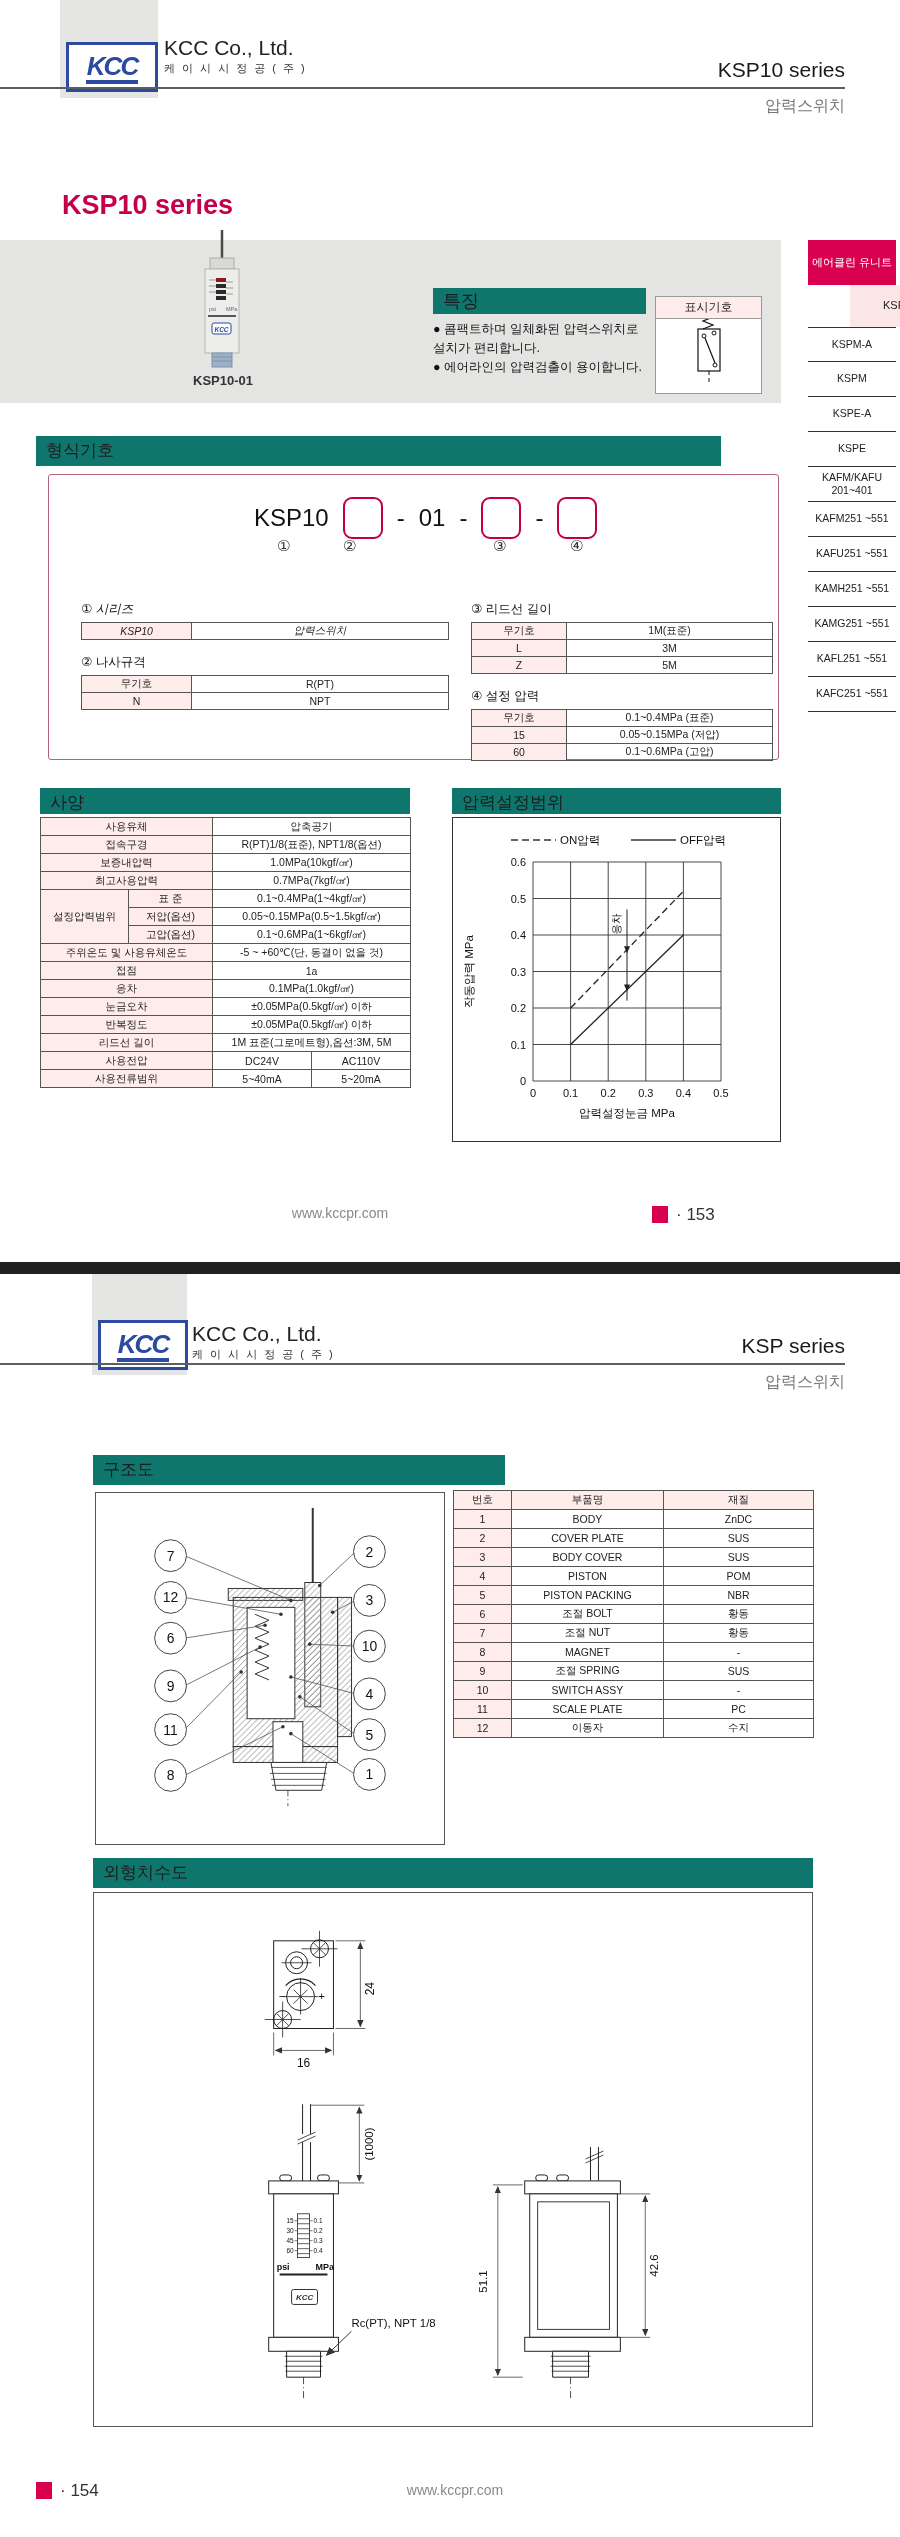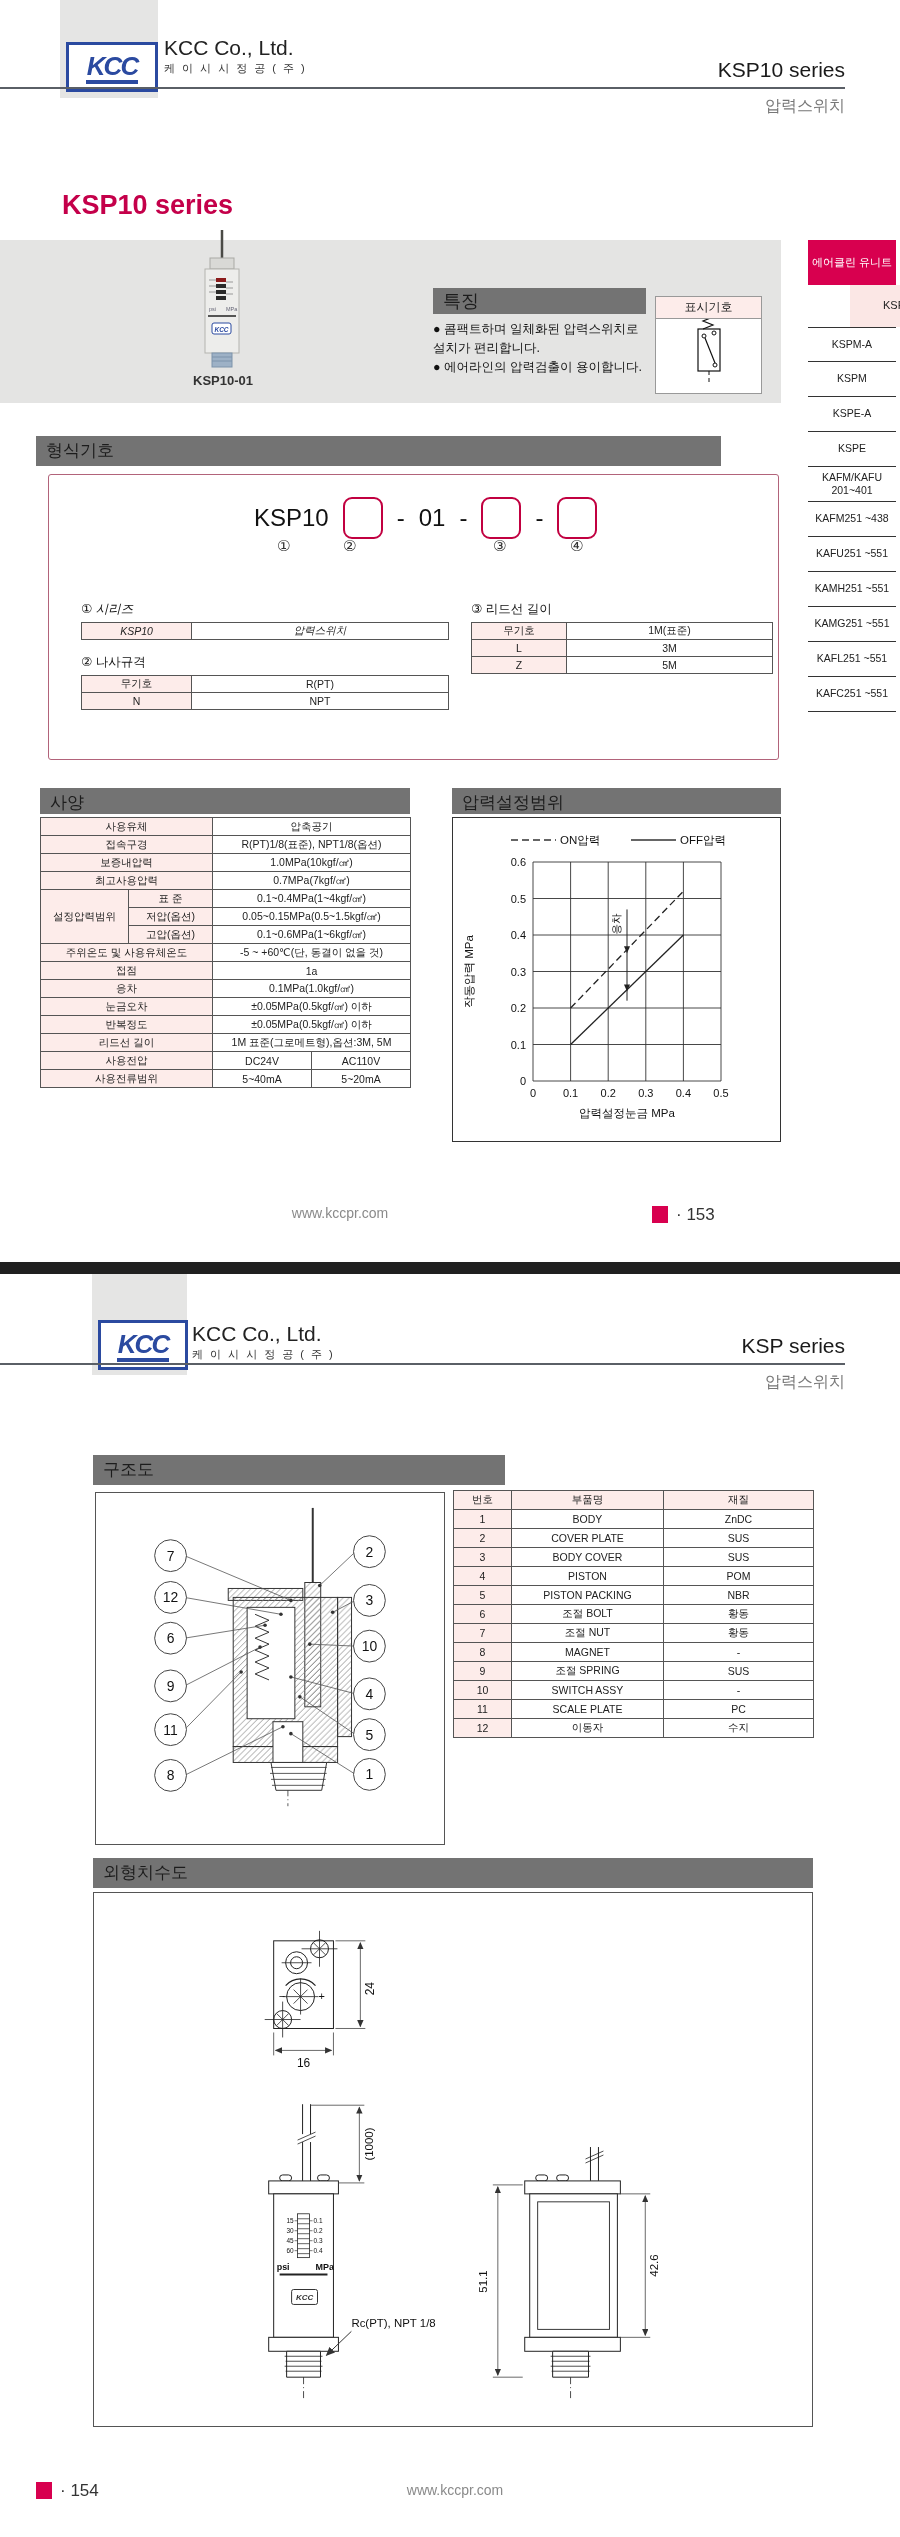--- a/index.html
+++ b/index.html
@@ -12,21 +12,21 @@
   .logo-txt{font-weight:bold;font-style:italic;color:#2b4aa0;font-size:26px;letter-spacing:-2px;border-bottom:4px solid #2b4aa0;line-height:1;padding:2px 1px 1px 1px;}
   .company{font-size:21px;color:#222;line-height:1.1;}
   .company-kr{font-size:11px;letter-spacing:2px;color:#333;margin-top:2px;}
   .series-lbl{font-size:21px;color:#1a1a1a;text-align:right;}
   .rule{height:2px;background:#5a5f66;}
   .cat-lbl{font-size:16px;color:#777;text-align:right;}
   .page-title{font-size:27px;font-weight:bold;color:#c4004a;}
   
   .hero{background:#e4e4e3;}
   .prod-caption{font-size:13px;color:#333;text-align:center;}
-  .feat-bar,.sec-bar{background:#737373;color:#1c1c1c;font-size:17px;line-height:30px;padding-left:10px;box-sizing:border-box;}
+  .feat-bar,.sec-bar{background:#0f766e;color:#1c1c1c;font-size:17px;line-height:30px;padding-left:10px;box-sizing:border-box;}
   .feat-bar{font-size:18px;line-height:26px;}
   .feat-li{font-size:12.5px;color:#111;line-height:1.5;}
   .sym-box{background:#fff;border:1px solid #999;}
   .sym-head{background:#fdecea;border-bottom:1px solid #999;font-size:12px;text-align:center;line-height:21px;}
   
   .sb{width:92px;}
   .sb-tab{background:#d8004f;color:#fff;font-size:11px;text-align:center;display:flex;align-items:center;justify-content:center;line-height:1.35;}
   .sb-item{border-bottom:1.5px solid #333;display:flex;align-items:center;justify-content:center;text-align:center;font-size:10.5px;color:#222;line-height:1.25;}
   .sb-item.active{background:#fbe7e5;border-bottom:none;}
   
@@ -119,21 +119,21 @@
 
   <div class="abs sb" style="left:808px;top:240px;">
     <div class="sb-tab" style="width:88px;height:45px;">에어클린 유니트</div>
     <div class="sb-item active" style="width:88px;height:42px;font-size:11px;margin-left:42px;">KSP</div>
     <div id="sb-items">
         <div class="sb-item" style="width: 88px; height: 35px; padding: 0px 4px; box-sizing: border-box; border-top: 1.5px solid rgb(51, 51, 51);">KSPM-A</div>
         <div class="sb-item" style="width: 88px; height: 35px; padding: 0px 4px; box-sizing: border-box;">KSPM</div>
         <div class="sb-item" style="width: 88px; height: 35px; padding: 0px 4px; box-sizing: border-box;">KSPE-A</div>
         <div class="sb-item" style="width: 88px; height: 35px; padding: 0px 4px; box-sizing: border-box;">KSPE</div>
         <div class="sb-item" style="width: 88px; height: 35px; padding: 0px 4px; box-sizing: border-box;">KAFM/KAFU 201~401</div>
-        <div class="sb-item" style="width: 88px; height: 35px; padding: 0px 4px; box-sizing: border-box;">KAFM251 ~438</div>
+        <div class="sb-item" style="width: 88px; height: 35px; padding: 0px 4px; box-sizing: border-box;">KAFM251 ~551</div>
         <div class="sb-item" style="width: 88px; height: 35px; padding: 0px 4px; box-sizing: border-box;">KAFU251 ~551</div>
         <div class="sb-item" style="width: 88px; height: 35px; padding: 0px 4px; box-sizing: border-box;">KAMH251 ~551</div>
         <div class="sb-item" style="width: 88px; height: 35px; padding: 0px 4px; box-sizing: border-box;">KAMG251 ~551</div>
         <div class="sb-item" style="width: 88px; height: 35px; padding: 0px 4px; box-sizing: border-box;">KAFL251 ~551</div>
         <div class="sb-item" style="width: 88px; height: 35px; padding: 0px 4px; box-sizing: border-box;">KAFC251 ~551</div>
       </div>
   </div>
 
   <div class="abs sec-bar" style="left:36px;top:436px;width:685px;height:30px;">형식기호</div>
   <div class="abs model-box" style="left:48px;top:474px;width:729px;height:284px;">
@@ -200,20 +200,43 @@
                 <td class="key">무기호</td>
                 <td>1M(표준)</td>
               </tr>
               <tr>
                 <td class="key">L</td>
                 <td>3M</td>
               </tr>
               <tr>
                 <td class="key">Z</td>
                 <td>5M</td>
+              </tr>
+            </tbody>
+          </table>
+        </div>
+        <div style="margin-bottom: 14px;">
+          <div class="grp-title">④ 설정 압력</div>
+          <table class="dt">
+            <colgroup>
+              <col style="width: 95px;">
+              <col>
+            </colgroup>
+            <tbody>
+              <tr>
+                <td class="key">무기호</td>
+                <td>0.1~0.4MPa (표준)</td>
+              </tr>
+              <tr>
+                <td class="key">15</td>
+                <td>0.05~0.15MPa (저압)</td>
+              </tr>
+              <tr>
+                <td class="key">60</td>
+                <td>0.1~0.6MPa (고압)</td>
               </tr>
             </tbody>
           </table>
         </div>
       </div>
   </div>
 
   <div class="abs sec-bar" style="left:40px;top:788px;width:370px;height:26px;">사양</div>
   <div class="abs" style="left:40px;top:817px;width:370px;">
     <table class="dt spec" id="spec-table">

